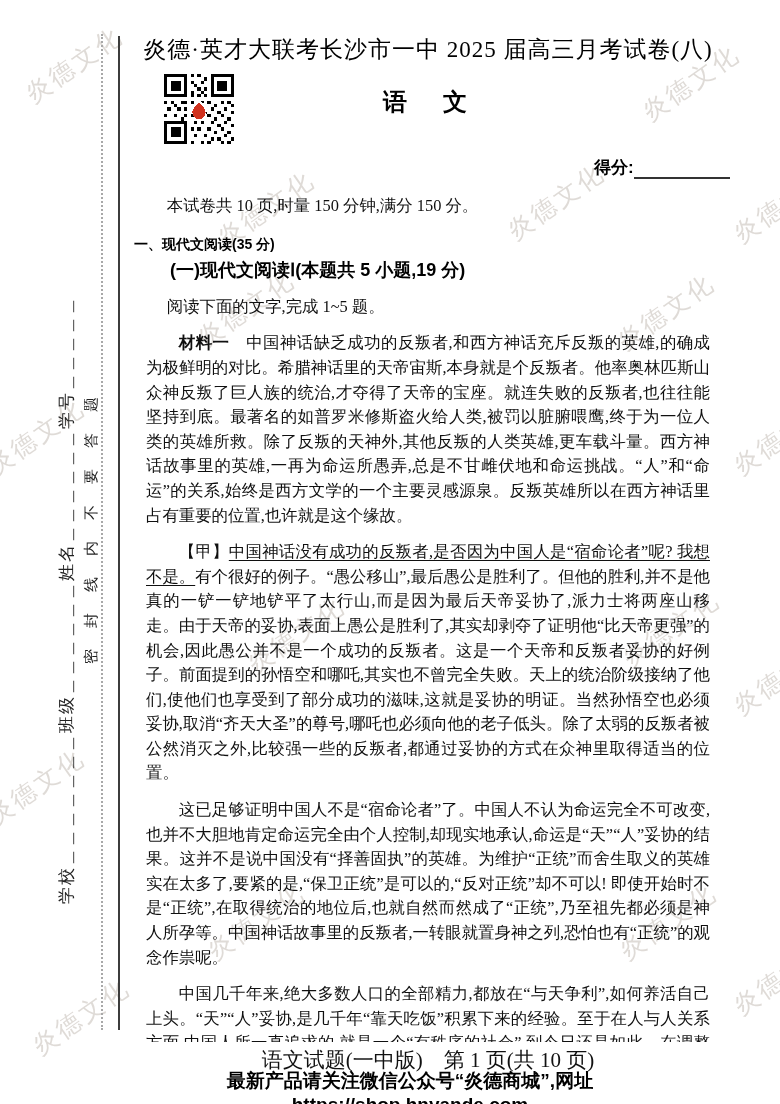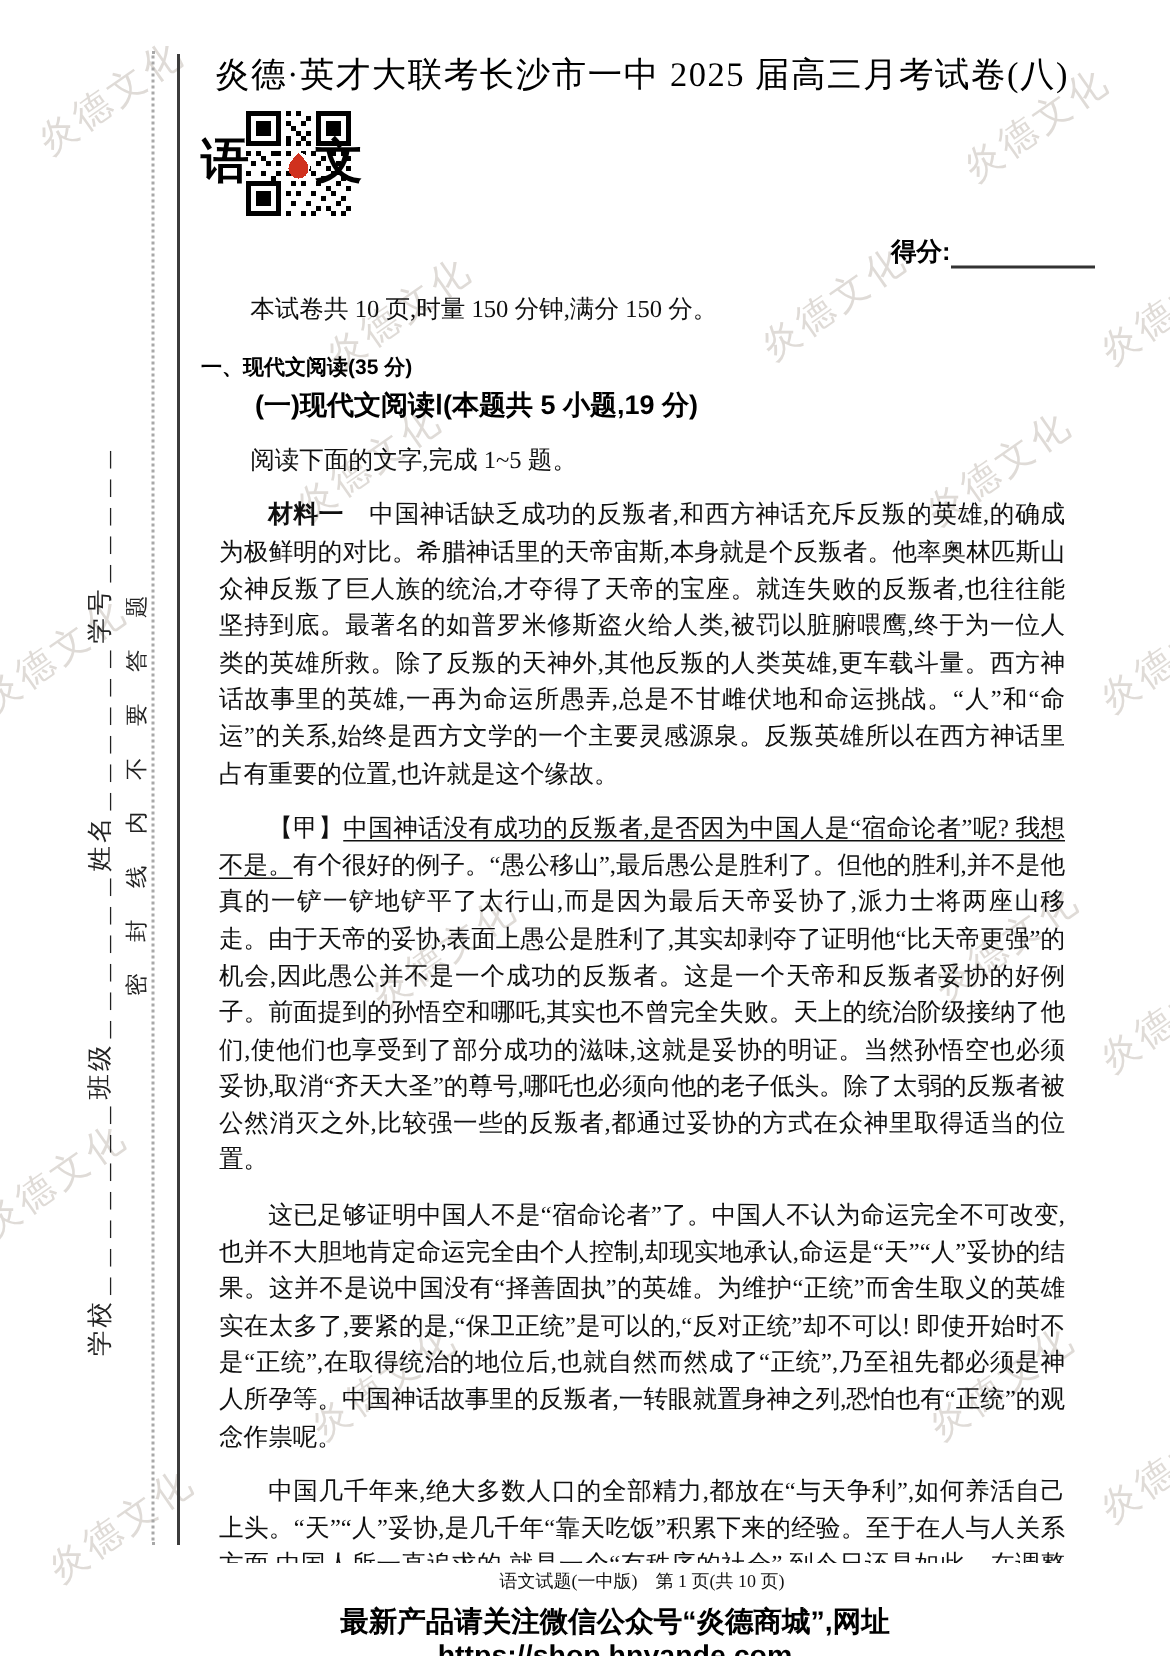--- a/index.html
+++ b/index.html
@@ -26,22 +26,22 @@
     transform:rotate(-90deg);font-size:15px;letter-spacing:21px;color:#222;
     white-space:nowrap;text-align:center;
   }
   
   .paper-title{
     position:absolute;left:134px;top:34px;width:588px;text-align:center;
     font-size:23px;font-weight:normal;letter-spacing:1px;color:#000;
   }
   .qr{position:absolute;left:164px;top:74px;width:70px;height:70px;}
   .subject{
-    position:absolute;left:134px;top:86px;width:588px;text-align:left;
-    font-size:32px;font-weight:bold;color:#000;
+    position:absolute;left:134px;top:86px;width:588px;text-align:center;
+    font-size:24px;font-weight:bold;color:#000;
     font-family:"Liberation Sans", sans-serif;letter-spacing:6px;
   }
   .score{
     position:absolute;left:594px;top:156px;font-size:17px;font-weight:bold;
     font-family:"Liberation Sans", sans-serif;color:#000;text-align:center;
   }
   .score-line{display:inline-block;width:96px;height:1.05em;border-bottom:2px solid #333;vertical-align:bottom;}
   
   .main{
     position:absolute;left:134px;top:194px;width:588px;height:848px;overflow:hidden;
@@ -54,21 +54,21 @@
   }
   .h-sub{
     margin:0 0 2px 0;font-weight:bold;font-size:18px;text-indent:2em;
     font-family:"Liberation Sans", sans-serif;color:#000;
   }
   .instruction{text-indent:2em;margin:12px 0 1px 0;}
   .body-para{text-indent:2em;margin:12px;}
   .m-label{font-weight:bold;}
   .ul{text-decoration:underline;text-underline-offset:3px;}
   
-  .page-info{position:absolute;left:134px;top:1046px;width:588px;text-align:center;font-size:12px;color:#111;}
+  .page-info{position:absolute;left:134px;top:1046px;width:588px;text-align:center;font-size:21px;color:#111;}
   .promo{
     position:absolute;left:110px;top:1068px;width:600px;text-align:center;
     font-weight:bold;font-size:19px;color:#000;
     font-family:"Liberation Sans", sans-serif;
   }
 </style>
 </head>
 <body>
 
 <span class="wm" style="left:18px;top:48px">炎德文化</span>

